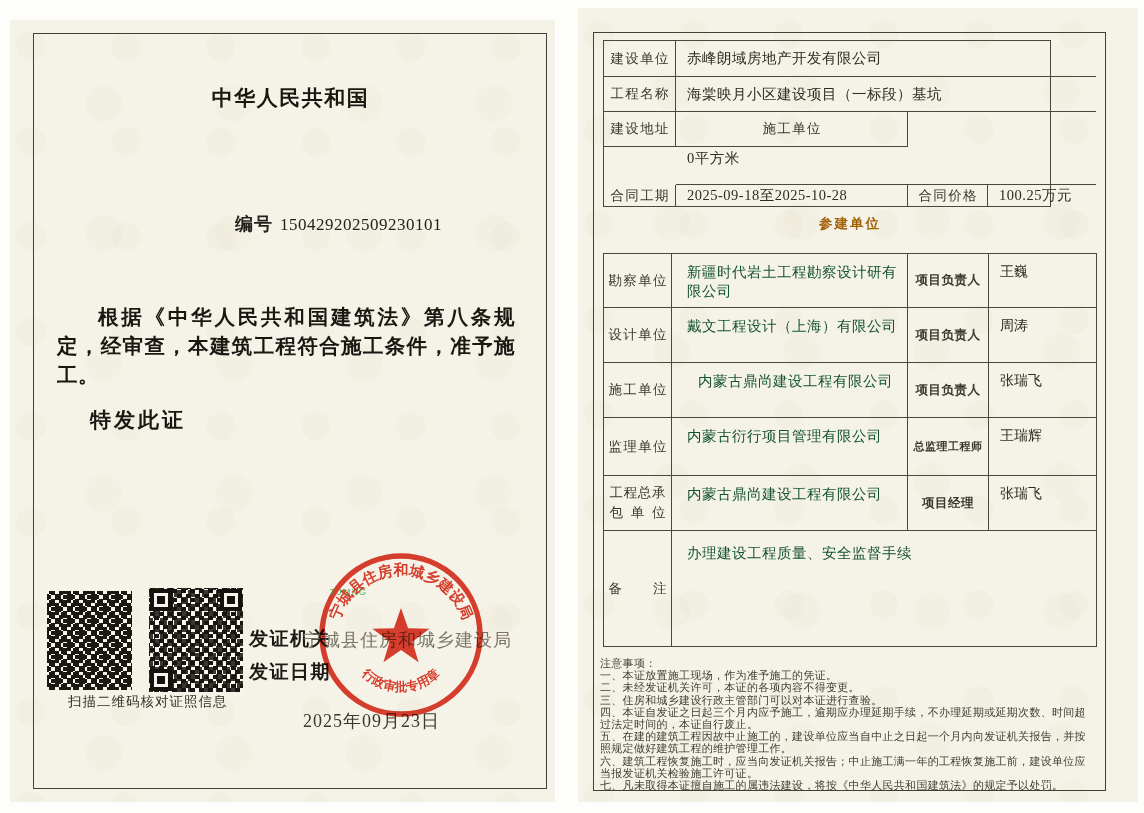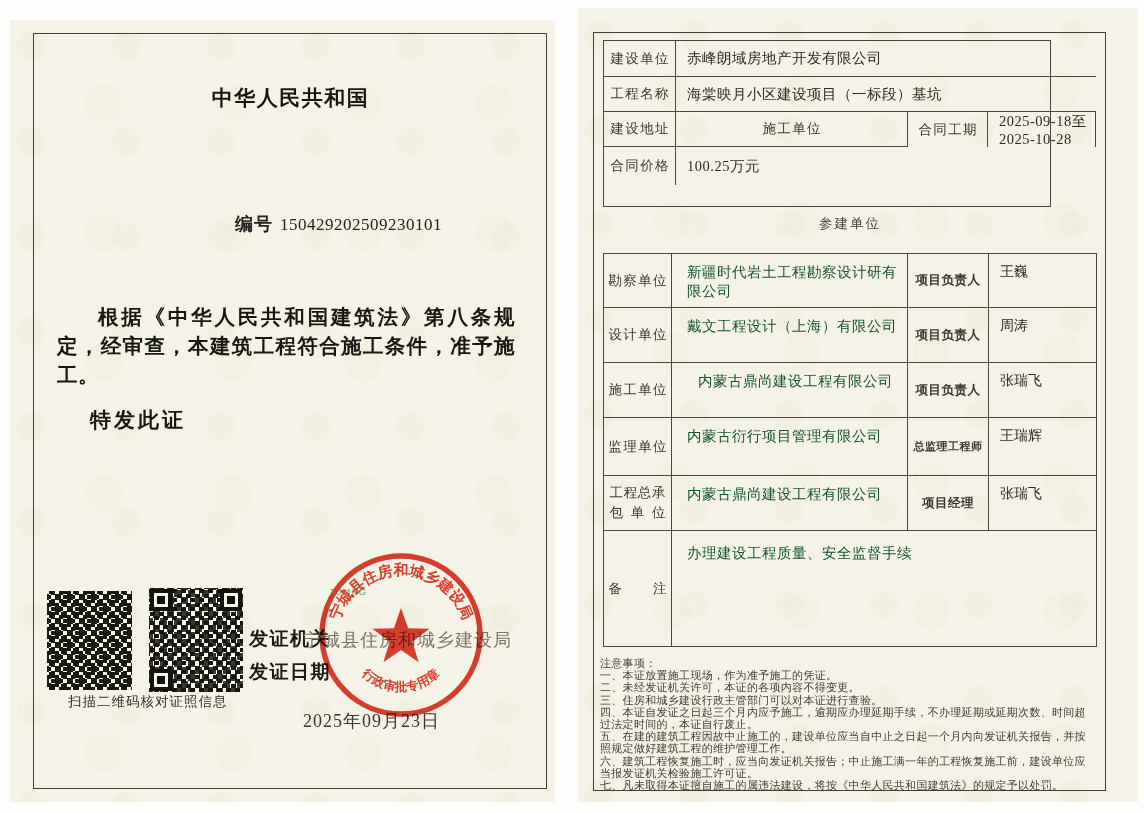--- a/index.html
+++ b/index.html
@@ -55,21 +55,21 @@
   .lab span{width:58px;text-align:justify;text-align-last:justify;line-height:20px;}
   .lab.wide span{width:56px;}
   .val{display:flex;align-items:center;padding-left:11px;font-size:14.5px;color:#2c2a22;letter-spacing:0.5px;}
   .val.top{align-items:flex-start;padding-top:2px;}
   .company{padding:9px 8px 0 15px;font-size:14.5px;color:#14532d;letter-spacing:0.5px;}
   .company.indent{padding-left:26px;}
   .role{display:flex;align-items:center;justify-content:center;font-size:12.5px;color:#3a382f;letter-spacing:0.5px;font-weight:bold;}
   .role.small{font-size:11px;}
   .person{padding:9px 4px 0 11px;font-size:14px;color:#2c2a22;}
   .section-title{position:absolute;left:603px;top:215px;width:494px;text-align:center;
-                 font-size:13.5px;letter-spacing:2px;color:#404040;}
+                 font-size:13.5px;letter-spacing:2px;color:#a16207;font-weight:bold;}
   .notes{position:absolute;left:600px;top:657px;width:494px;font-size:11px;line-height:12.2px;
          color:#3f3d33;letter-spacing:0.3px;}
   .notes div{margin:0;}
 </style>
 </head>
 <body>
 
 <div id="page">
 
   <div class="paper" style="left:10px;top:20px;width:545px;height:782px;">
@@ -125,20 +125,21 @@
     <div class="cell lab br bb">
         <span>工程名称</span>
       </div>
     <div class="cell val bb" style="grid-column:2 / span 3;">海棠映月小区建设项目（一标段）基坑</div>
     <div class="cell lab br bb">
         <span>建设地址</span>
       </div>
     <div class="cell lab br bb">
         <span>施工单位</span>
       </div>
+    <div class="cell val top bb" style="grid-column:2 / span 3;">0平方米</div>
     <div class="cell lab br">
         <span>合同工期</span>
       </div>
     <div class="cell val br">2025-09-18至2025-10-28</div>
     <div class="cell lab br">
         <span>合同价格</span>
       </div>
     <div class="cell val">100.25万元</div>
   </div>
 

